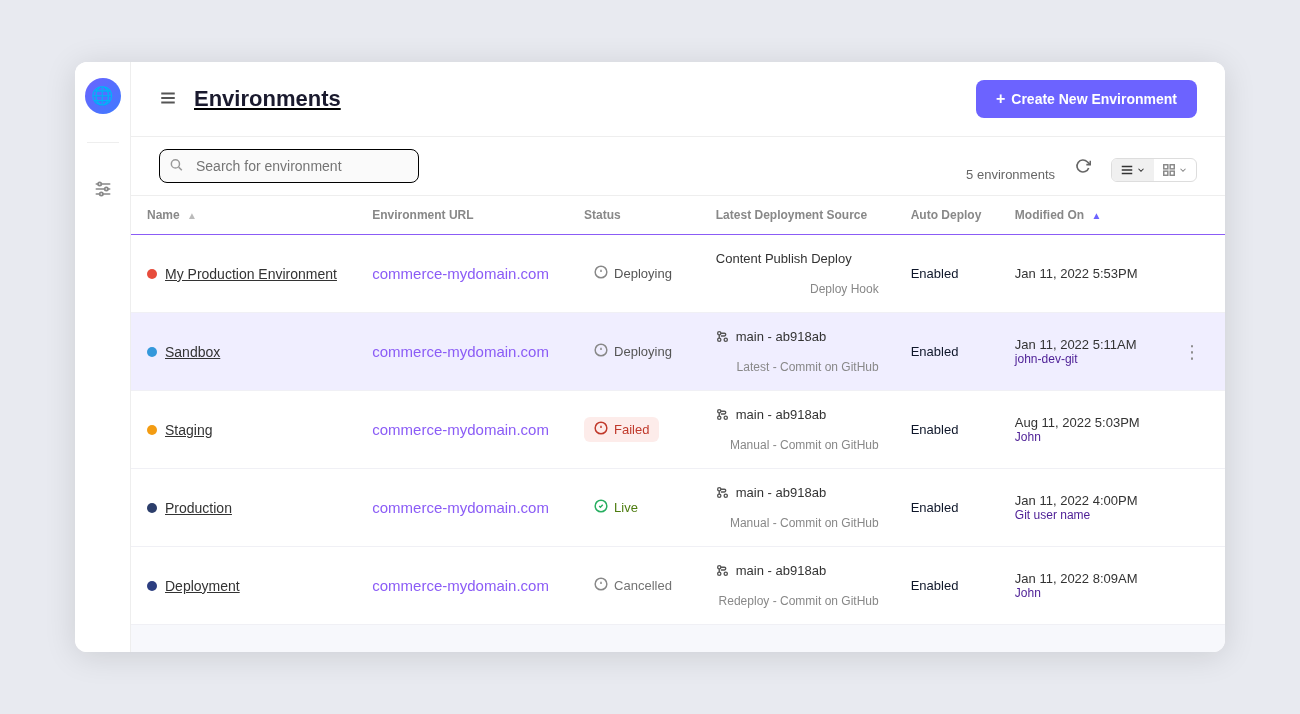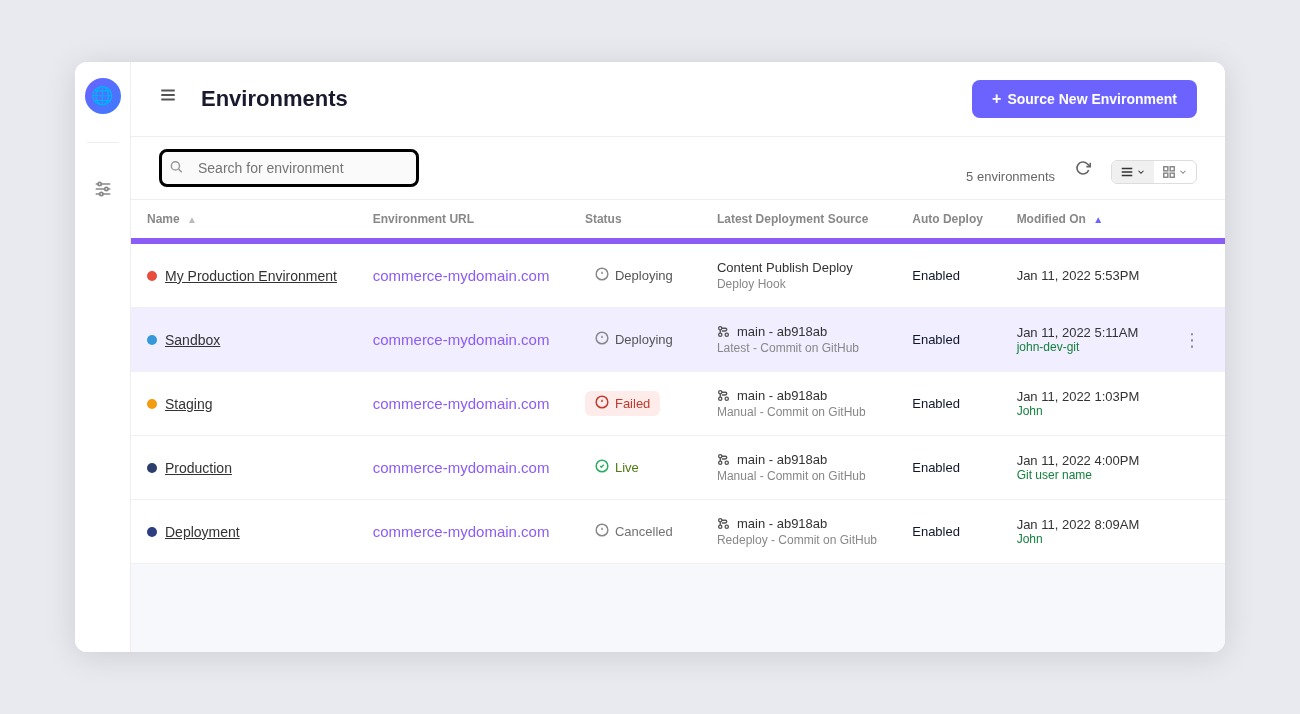--- a/index.html
+++ b/index.html
@@ -55,21 +55,21 @@
     }
     .header {
       background: #fff;
       border-bottom: 1px solid #eee;
       padding: 18px 28px;
       display: flex;
       align-items: center;
       justify-content: space-between;
     }
     .header-left {
-      display: flex; align-items: flex-start; gap: 24px;
+      display: flex; align-items: flex-end; gap: 17px; text-decoration: underline;
     }
     .header-menu-icon {
       color: #555; font-size: 18px; cursor: pointer;
     }
     .header-title {
       font-size: 22px; font-weight: 700; color: #1a1a2e;
     }
     .btn-create {
       background: #6c63ff;
       color: #fff;
@@ -88,21 +88,21 @@
       display: flex;
       align-items: center;
       justify-content: space-between;
     }
     .search-wrap {
       position: relative; width: 260px;
     }
     .search-wrap input {
       width: 100%;
       padding: 8px 12px 8px 36px;
-      border: 3px solid #000000;
+      border: 1px solid #000000;
       border-radius: 8px;
       font-size: 14px;
       color: #333;
       background: #fafafa;
       outline: none;
     }
     .search-icon {
       position: absolute; left: 10px; top: 50%; transform: translateY(-50%);
       color: #999; font-size: 15px;
     }
@@ -133,21 +133,21 @@
       width: 100%;
       border-collapse: collapse;
     }
     thead th {
       text-align: left;
       padding: 12px 16px;
       font-size: 12px;
       font-weight: 600;
       color: #888;
       text-transform: none;
-      border-bottom: 6px solid #8b5cf6;
+      border-bottom: 1px solid #8b5cf6;
       background: #fff;
       white-space: nowrap;
       user-select: none;
     }
     th .sort-icon { margin-left: 4px; font-size: 10px; color: #bbb; }
     th .sort-icon.active { color: #6c63ff; }
     tbody tr {
       border-bottom: 1px solid #f0f0f5;
       background: #fff;
       transition: background 0.15s;
@@ -192,30 +192,30 @@
       color: #737373; background: transparent;
     }
     .status-icon { font-size: 14px; }
     .deploy-source {
       font-size: 13px; color: #333;
     }
     .deploy-source .main-branch {
       font-weight: 500; color: #333; display: flex; align-items: center; gap: 4px;
     }
     .deploy-source .sub-info {
-      color: #888; font-size: 12px; margin-top: 2px;
+      color: #888; font-size: 12px; margin-top: 16px; text-align: right;
     }
     .auto-deploy {
       font-size: 13px; color: #0f172a;
     }
     .modified {
       font-size: 13px; color: #333;
     }
     .modified .date { font-weight: 500; }
-    .modified .user { color: #15803d; font-size: 12px; margin-top: 0; }
+    .modified .user { color: #4c1d95; font-size: 12px; margin-top: 0; }
     .row-actions {
       text-align: right;
     }
     .more-btn {
       background: none; border: none; cursor: pointer; color: #888;
       font-size: 18px; padding: 4px 8px; border-radius: 4px;
     }
   </style>
 </head>
 <body>
@@ -246,21 +246,21 @@
           <svg width="18" height="18" viewBox="0 0 24 24" fill="none" stroke="currentColor" stroke-width="2.5">
             <line x1="3" y1="6" x2="21" y2="6"></line>
             <line x1="3" y1="12" x2="21" y2="12"></line>
             <line x1="3" y1="18" x2="21" y2="18"></line>
           </svg>
         </span>
         <h1 class="header-title">Environments</h1>
       </div>
       <button class="btn-create">
         <span style="font-size:16px;font-weight:700;">+</span>
-        <span>Source New Environment</span>
+        <span>Create New Environment</span>
       </button>
     </div>
 
     <div class="toolbar">
       <div class="search-wrap">
         <span class="search-icon">
           <svg width="14" height="14" viewBox="0 0 24 24" fill="none" stroke="currentColor" stroke-width="2.5">
             <circle cx="11" cy="11" r="7"></circle>
             <line x1="16.5" y1="16.5" x2="22" y2="22"></line>
           </svg>
@@ -426,21 +426,21 @@
                       <circle cx="6" cy="6" r="3"></circle>
                       <circle cx="6" cy="18" r="3"></circle>
                       <path d="M6 9v6M9 6h6.5a2.5 2.5 0 0 1 0 5H9"></path>
                     </svg>main - ab918ab
         </div>
         <div class="sub-info">Manual - Commit on GitHub</div>
       </div>
     </td>
     <td class="auto-deploy">Enabled</td>
     <td class="modified">
-      <div class="date">Jan 11, 2022 1:03PM</div>
+      <div class="date">Aug 11, 2022 5:03PM</div>
       <div class="user">John</div>
     </td>
     <td class="row-actions">
       
     </td>
   </tr>
             <tr>
     <td>
       <div class="env-name">
         <span class="dot dot-darkblue"></span>

